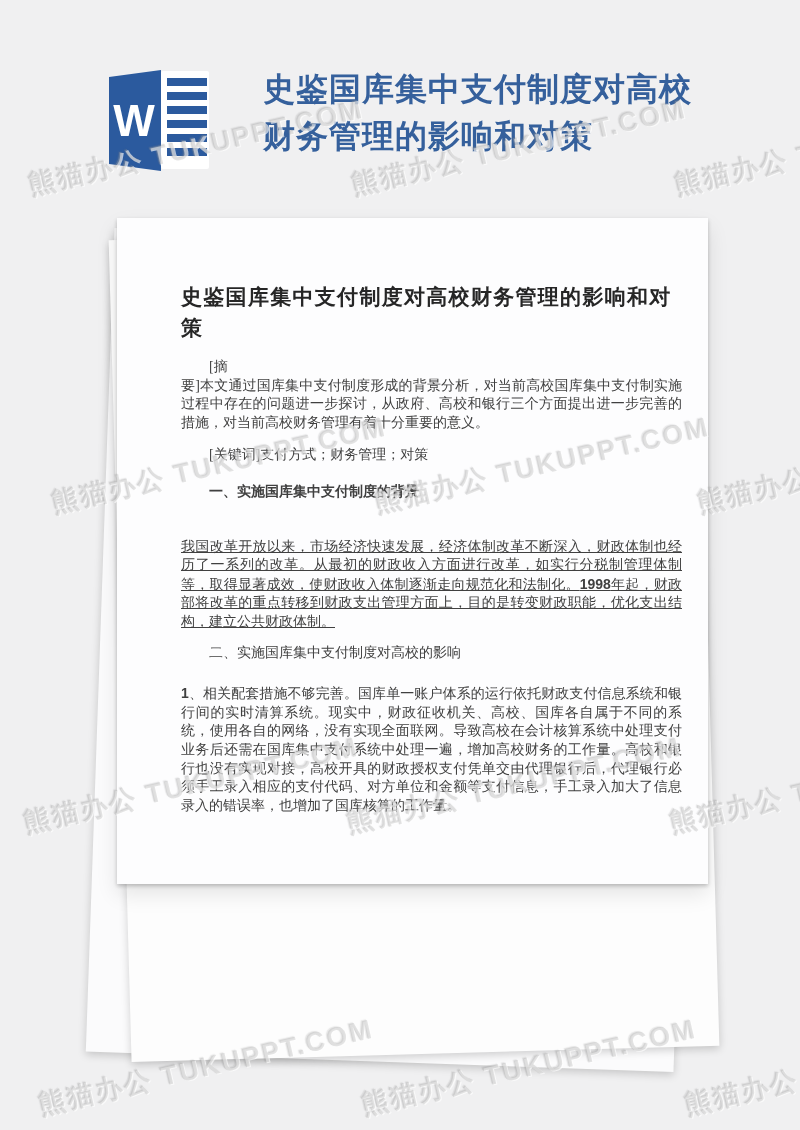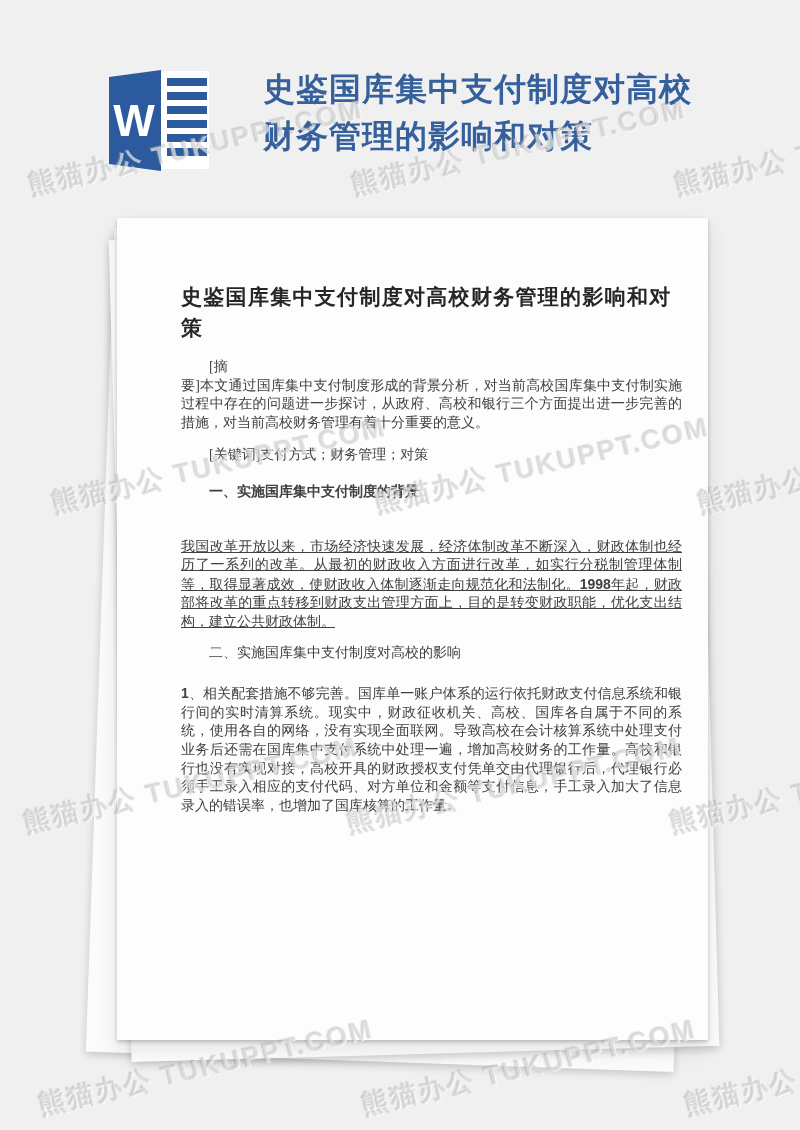--- a/index.html
+++ b/index.html
@@ -33,21 +33,21 @@
   }
   .back-page-2 {
     position: absolute; left: 120px; top: 232px;
     width: 588px; height: 822px; background: #fdfdfd;
     transform: rotate(-1.6deg);
     box-shadow: 0 3px 8px rgba(0,0,0,0.18);
     z-index: 2;
   }
   .doc-page {
     position: absolute; left: 117px; top: 218px;
-    width: 591px; height: 822px; background: #fdfdfe;
+    width: 591px; height: 666px; background: #fdfdfe;
     box-shadow: 0 2px 4px rgba(0,0,0,0.22), 0 10px 20px rgba(0,0,0,0.10);
     z-index: 3;
   }
   .doc-content {
     padding: 64px 26px 0 64px;
     color: #3f3f3f;
   }
   .doc-title {
     font-size: 21px; line-height: 31px; letter-spacing: 1.3px;
     color: #262626; margin: 0 0 14px 0;

